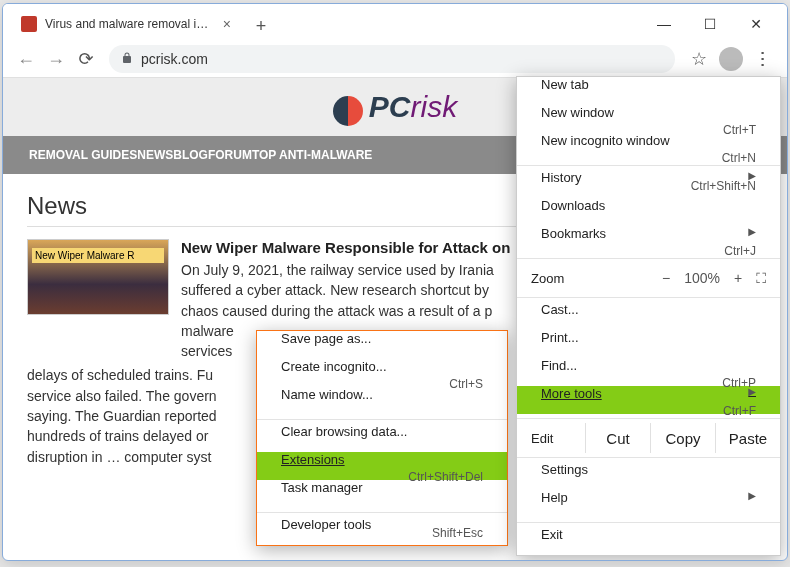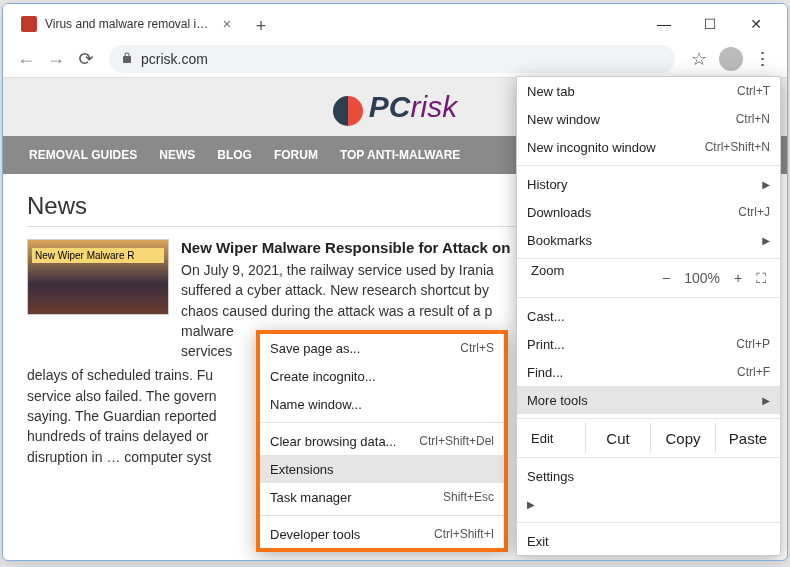--- a/index.html
+++ b/index.html
@@ -23,50 +23,50 @@
 .lock-icon { margin-right: 8px; color: #555; }
 .action-btn { width: 32px; height: 32px; display: flex; align-items: center; justify-content: center; color: #555; font-size: 18px; }
 .avatar { width: 24px; height: 24px; border-radius: 50%; background: #bbb; margin: 0 4px; }
 .kebab { font-size: 18px; color: #555; transform: rotate(90deg); }
 
 .page { position: relative; background: #fff; height: calc(100% - 106px); overflow: hidden; }
 .site-header { height: 58px; background: #ededed; display: flex; align-items: center; justify-content: center; }
 .logo-mark { width:30px; height:30px; border-radius:50%; background: conic-gradient(#e74c3c 0 50%, #2c3e50 50% 100%); display:inline-block; margin-right:6px; position:relative; top:4px;}
 .logo-text { font-size: 30px; font-weight: 700; font-style: italic; color: #2c3e50; }
 .logo-text .faded { color: #701a75; font-weight: 400; text-align: center; }
-.site-nav { height: 38px; background: #8a8a8a; display: flex; align-items: center; gap: 22px; padding: 0 26px; color: #fff; font-size: 12px; font-weight: 600; }
+.site-nav { height: 38px; background: #8a8a8a; display: flex; align-items: center; padding: 0 26px; color: #fff; font-size: 12px; font-weight: 600; }
 
 .content { padding: 18px 24px; }
 h1.news-h { font-size: 24px; font-weight: 400; border-bottom: 1px solid #ddd; padding-bottom: 6px; margin-bottom: 12px; color: #333; }
 .article { display: flex; gap: 12px; }
 .thumb { width: 142px; height: 76px; flex-shrink: 0; background: linear-gradient(to bottom, #d9a659 0%, #3b2d3f 60%, #6b3d30 100%); border: 1px solid #ccc; position: relative; }
 .thumb-label { position: absolute; top: 8px; left: 4px; right: 4px; background: #f7d774; color: #000; font-size: 10px; padding: 2px 3px; white-space: nowrap; overflow: hidden; }
 .article h2 { font-size: 15px; font-weight: 700; color: #222; margin-bottom: 4px; }
 .article-body { font-size: 14px; color: #333; line-height: 1.45; }
 .full-text { font-size: 14px; color: #333; line-height: 1.45; margin-top: 4px; }
 
 
 .chrome-menu { position: absolute; top: 72px; right: 6px; width: 265px; background: #fff; border: 1px solid #ccc; box-shadow: 0 4px 18px rgba(0,0,0,0.3); font-size: 13px; color: #222; z-index: 30; }
-.menu-item { height: 28px; display: flex; align-items: center; padding: 0 10px; }
-.menu-item:hover, .menu-item.hovered { background: #e5e5e5; }
+.menu-item { height: 28px; display: flex; align-items: flex-start; padding: 0 24px; }
+.menu-item:hover, .menu-item.hovered { background: #84cc16; text-decoration: underline; }
 .menu-label { flex: 1; }
-.menu-shortcut { color: #555; font-size: 12px; }
+.menu-shortcut { color: #555; font-size: 12px; margin-top: 46px; }
 .menu-arrow { color: #555; font-size: 10px; }
 .menu-sep { height: 1px; background: #e3e3e3; margin: 4px 0; }
-.zoom-row { height: 30px; display: flex; padding: 0 14px; gap: 28px; }
+.zoom-row { height: 30px; display: flex; align-items: center; padding: 0 14px; gap: 28px; }
 .zoom-row .zlbl { flex: 1; }
 .zoom-ctrl { display: flex; align-items: center; gap: 14px; color: #555; }
 .zoom-ctrl span { font-size: 14px; }
 .full-ico { font-size: 14px; }
 .edit-row { display: flex; height: 30px; }
 .edit-row .elbl { width: 68px; padding-left: 14px; display: flex; align-items: center; }
 .edit-cell { flex: 1; display: flex; align-items: center; justify-content: center; border-left: 1px solid #e0e0e0; font-size: 15px; }
 
 
-.sub-menu { position: absolute; top: 326px; left: 253px; width: 252px; background: #fff; border: 4px solid #f97316; box-shadow: 0 4px 18px rgba(0,0,0,0.3); font-size: 13px; color: #222; z-index: 25; }
+.sub-menu { position: absolute; top: 326px; left: 253px; width: 252px; background: #fff; border: 1px solid #f97316; box-shadow: 0 4px 18px rgba(0,0,0,0.3); font-size: 13px; color: #222; z-index: 25; }
 </style>
 </head>
 <body>
 
 <div class="window">
 
   <div class="tab-strip" style="background:#fff;">
     <div class="tab">
       <span class="favicon-small"></span>
       <span class="tab-title">Virus and malware removal instru</span>
@@ -226,20 +226,21 @@
       <span class="elbl">Edit</span>
       <span class="edit-cell">Cut</span>
       <span class="edit-cell">Copy</span>
       <span class="edit-cell">Paste</span>
     </div>
     <div class="menu-sep"></div>
     <div class="menu-item">
       <span class="menu-label">Settings</span>
     </div>
     <div class="menu-item">
+      <span class="menu-label">Help</span>
       <span class="menu-arrow">▶</span>
     </div>
     <div class="menu-sep"></div>
     <div class="menu-item">
       <span class="menu-label">Exit</span>
     </div>
   </div>
 
 </div>
 

